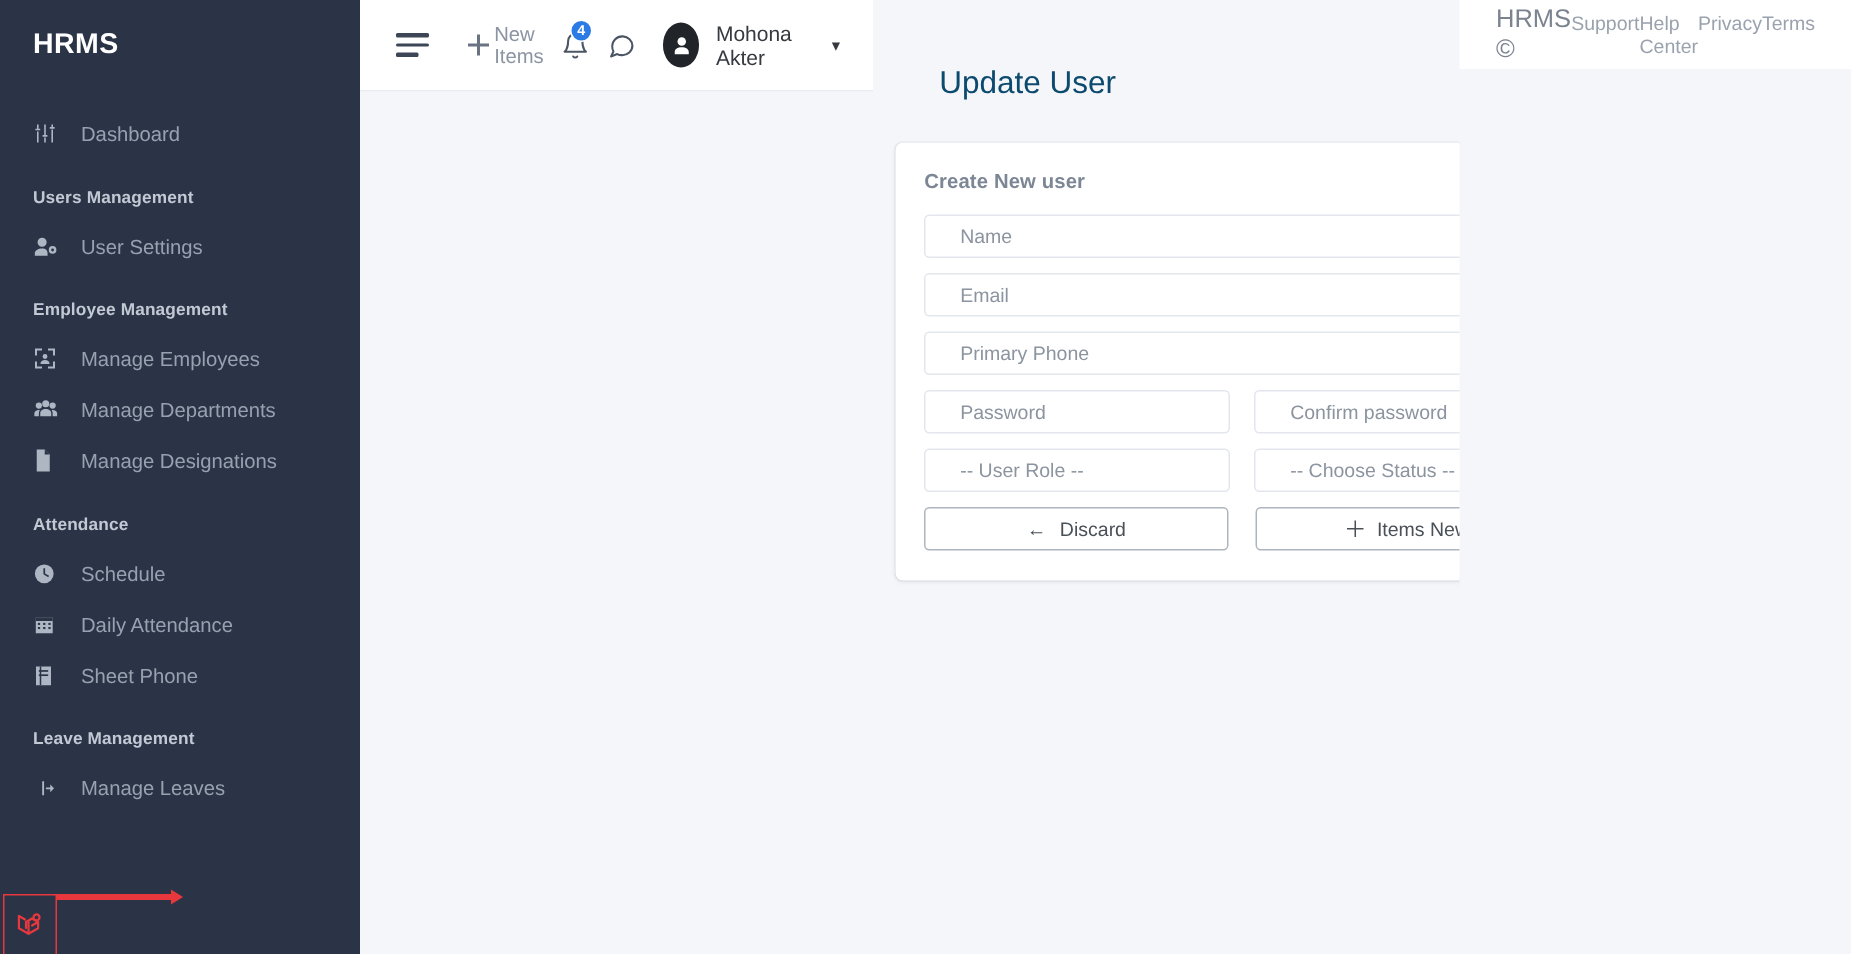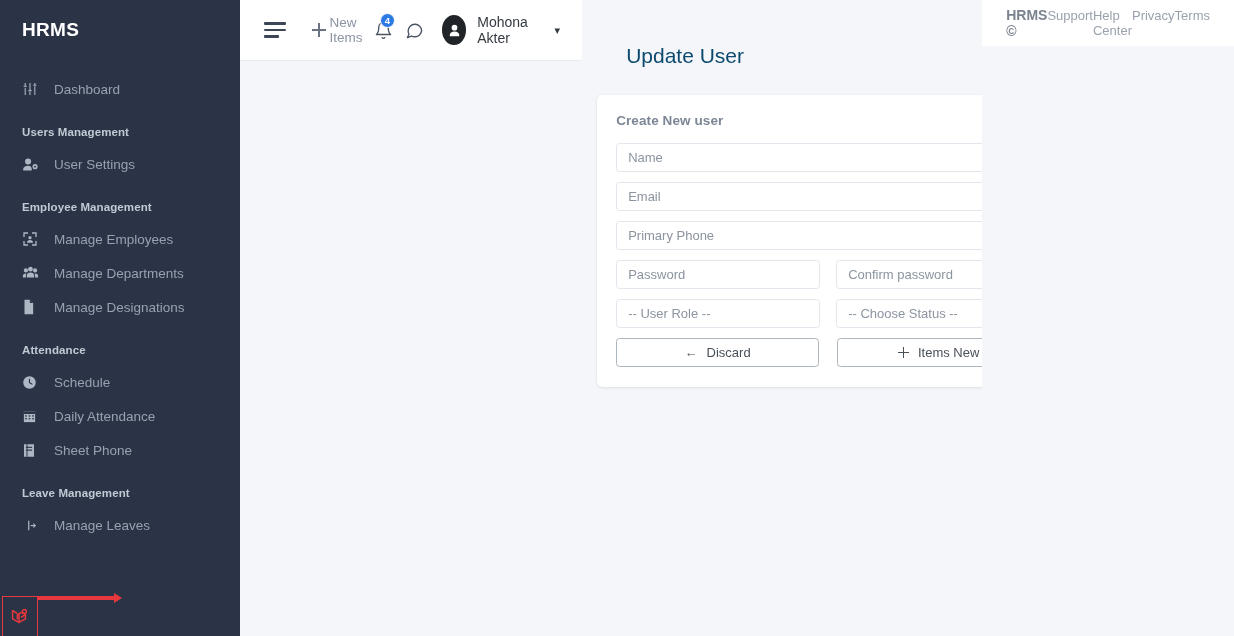--- a/index.html
+++ b/index.html
@@ -209,21 +209,21 @@
   }
   .field {
     width: 100%;
     height: 29px;
     border: 1px solid #e3e6ec;
     border-radius: 3.5px;
     background: #fff;
     font-family: "Liberation Sans", sans-serif;
     font-size: 13px;
     color: #6c757d;
-    padding: 0 11px;
+    padding: 0 23px;
     margin-bottom: 10px;
     display: flex;
     align-items: center;
   }
   .field::placeholder { color: #8b949f; }
   .row2 { display: flex; gap: 16px; margin-bottom: 10px; }
   .row2 > * { flex: 1 1 0; margin-bottom: 0; min-width: 0; }
   .btn {
     height: 29px;
     border: 1px solid #adb5bd;
@@ -254,21 +254,21 @@
   .footer {
     height: 46px;
     flex: 0 0 46px;
     background: #ffffff;
     display: flex;
     align-items: center;
     padding: 0 24px 0 24px;
     font-size: 12.5px;
     color: #8e97a4;
   }
-  .footer-brand { font-weight: bold; color: #7a838f; font-size: 14px; }
+  .footer-brand { font-weight: normal; color: #7a838f; font-size: 17px; }
   .footer-links { margin-left: auto; display: flex; gap: 0; }
   .footer-links a {
     color: #9aa2ae; text-decoration: none; font-size: 13px; cursor: pointer;
   }
 </style>
 </head>
 <body>
 
 <div class="app">
 

